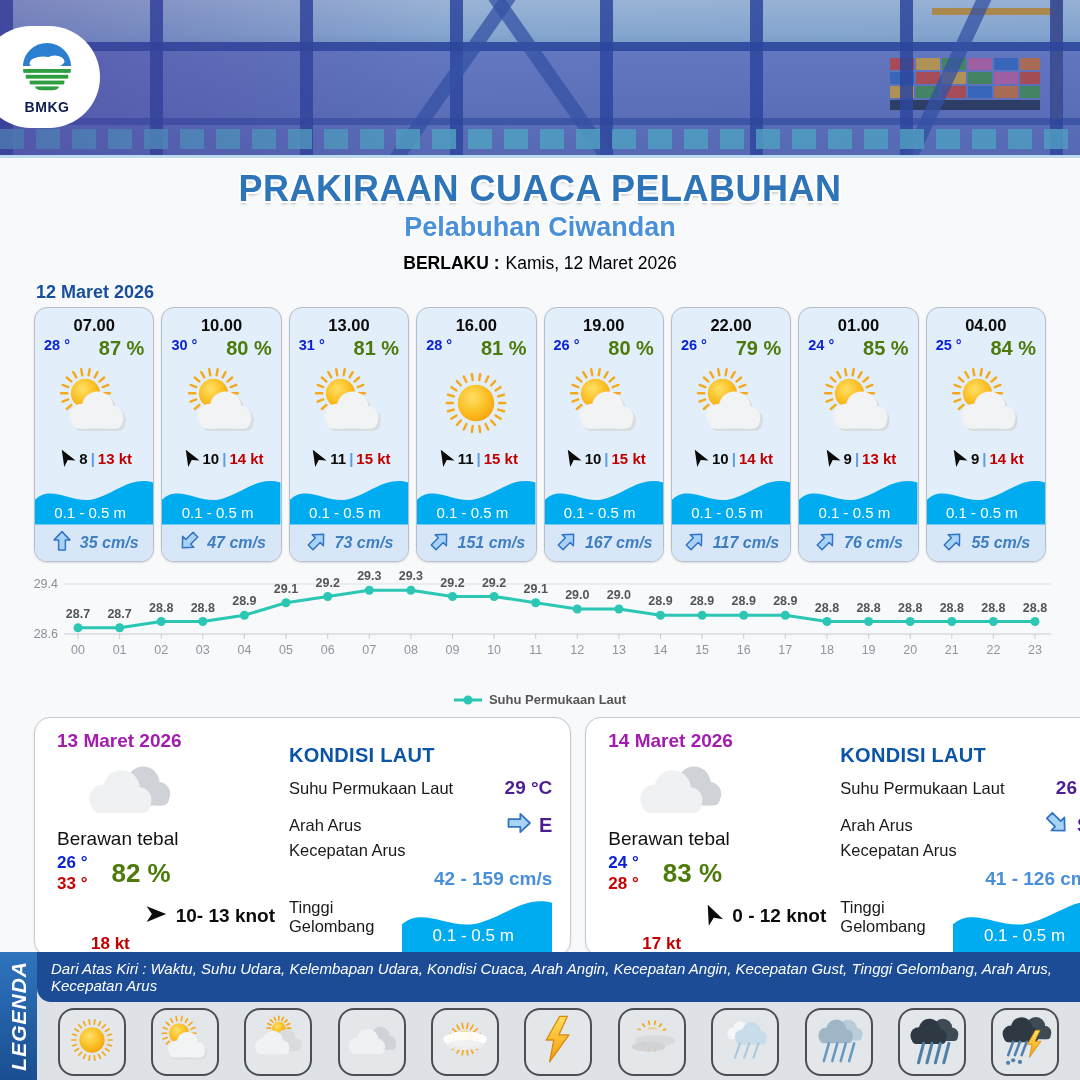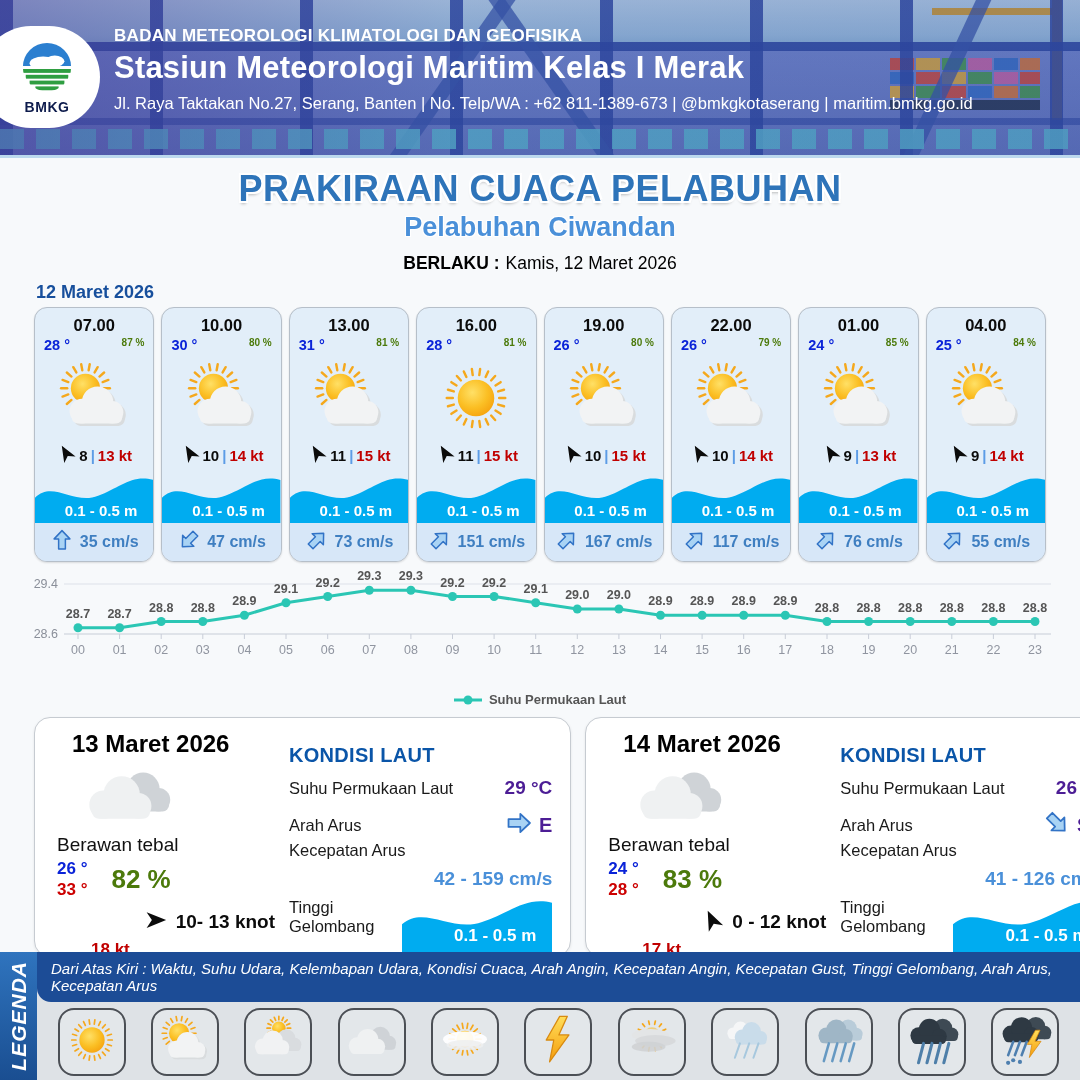--- a/index.html
+++ b/index.html
@@ -38,41 +38,41 @@
   .validity{display:flex;justify-content:center;gap:70px;margin-top:10px;font-size:17.5px;color:#000;}
   .validity b{font-weight:bold;margin-right:6px;}
   
   .day1-date{margin:8px 0 4px 36px;font-size:18px;font-weight:bold;color:#174F9C;}
   .cards-row{display:flex;gap:7px;padding:0 34px;}
   .fcard{flex:1;height:253px;background:#E2EEF9;border:1px solid #B6BFC9;border-radius:13px;
      overflow:hidden;display:flex;flex-direction:column;box-shadow:0 1px 2px rgba(0,0,0,.12);}
   .f-time{text-align:center;font-size:16.5px;font-weight:bold;color:#0B0B0B;margin-top:8px;}
   .f-th{display:flex;justify-content:space-between;padding:2px 9px 0;}
   .f-temp{font-size:14.5px;font-weight:bold;color:#0A23D8;}
-  .f-hum{font-size:10px;font-weight:bold;color:#4C7A0B;}
+  .f-hum{font-size:20px;font-weight:bold;color:#4C7A0B;}
   .f-icon{height:90px;display:flex;align-items:center;justify-content:center;}
   .f-wind{display:flex;align-items:center;justify-content:center;gap:3px;height:26px;}
   .f-wspd{font-size:15px;font-weight:bold;color:#0B0B0B;}
   .f-sep{font-size:15px;font-weight:bold;color:#5C9CE6;}
   .f-gust{font-size:15px;font-weight:bold;color:#C00000;}
   .f-wave{position:relative;height:56px;margin-top:auto;}
   .wave-svg{position:absolute;inset:0;width:100%;height:100%;}
-  .wave-text{position:absolute;left:0;right:16px;bottom:4px;text-align:right;font-size:15px;font-weight:bold;color:#fff;}
-  .f-current{height:38px;background:#D7E7F8;display:flex;align-items:center;justify-content:center;gap:6px;}
+  .wave-text{position:absolute;left:0;right:8px;bottom:4px;text-align:center;font-size:15px;font-weight:normal;color:#fff;}
+  .f-current{height:38px;background:#D7E7F8;display:flex;align-items:center;justify-content:center;gap:6px;font-style:italic;}
   .f-cur{font-size:16px;font-weight:bold;color:#3F7FC1;}
   
   .chart-wrap{margin-top:6px;}
   .chart-legend{display:flex;align-items:center;justify-content:center;gap:7px;margin-top:-2px;}
   .chart-legend span{font-size:13px;color:#555;font-weight:bold;}
   
   .daycards{display:flex;gap:14px;padding:0 34px;margin-top:10px;}
   .daycard{flex:1;height:240px;background:#fff;border:1.5px solid #C6CBD1;border-radius:16px;
      box-shadow:0 1px 3px rgba(0,0,0,.08);padding:12px 18px 12px 22px;box-sizing:border-box;display:flex;gap:8px;}
   .dc-left{width:218px;display:flex;flex-direction:column;}
-  .dc-date{font-size:24px;font-weight:bold;color:#000000;margin-left:15px;}
+  .dc-date{font-size:19px;font-weight:bold;color:#a21caf;}
   .dc-icon{height:74px;display:flex;align-items:center;padding-left:26px;}
   .dc-weather{font-size:19px;color:#111;margin-top:2px;}
   .dc-temps{display:flex;align-items:center;gap:24px;margin-top:2px;}
   .dc-tcol{display:flex;flex-direction:column;line-height:21px;}
   .dc-tmin{font-size:17px;font-weight:bold;color:#0A23D8;}
   .dc-tmax{font-size:17px;font-weight:bold;color:#CC0000;}
   .dc-hum{font-size:26px;font-weight:bold;color:#4C7A0B;}
   .dc-wind{display:flex;align-items:center;gap:8px;margin-top:8px;justify-content:flex-end;}
   .dc-wrange{font-size:19px;font-weight:bold;color:#0B0B0B;}
   .dc-gust{font-size:17px;font-weight:bold;color:#C00000;margin:4px 0 0 34px;}
@@ -154,25 +154,20 @@
         <ellipse cx="26" cy="24" rx="14" ry="7" fill="#fff"></ellipse>
         <ellipse cx="38" cy="22" rx="10" ry="6" fill="#fff"></ellipse>
         <rect x="5" y="27" width="50" height="2.5" fill="#fff"></rect>
         <rect x="5" y="30" width="50" height="4" fill="#2F9E41"></rect>
         <rect x="8" y="36" width="44" height="4" fill="#2F9E41"></rect>
         <rect x="12" y="42" width="36" height="4" fill="#2F9E41"></rect>
         <rect x="18" y="48" width="24" height="4" fill="#2F9E41"></rect>
       </g>
     </svg>
     <span class="logo-text">BMKG</span>
-  </div>
-  <div class="hdr-text">
-    <div class="hdr-org">BADAN METEOROLOGI KLIMATOLOGI DAN GEOFISIKA</div>
-    <div class="hdr-station">Stasiun Meteorologi Maritim Kelas I Merak</div>
-    <div class="hdr-addr">Jl. Raya Taktakan No.27, Serang, Banten | No. Telp/WA : +62 811-1389-673 | @bmkgkotaserang | maritim.bmkg.go.id</div>
   </div>
 </header>
 
 <section class="title-block">
   <h1 class="main-title">PRAKIRAAN CUACA PELABUHAN</h1>
   <h2 class="sub-title">Pelabuhan Ciwandan</h2>
   <div class="validity">
     <span><b>BERLAKU :</b><span>Kamis, 12 Maret 2026</span></span>
   </div>
 </section>

